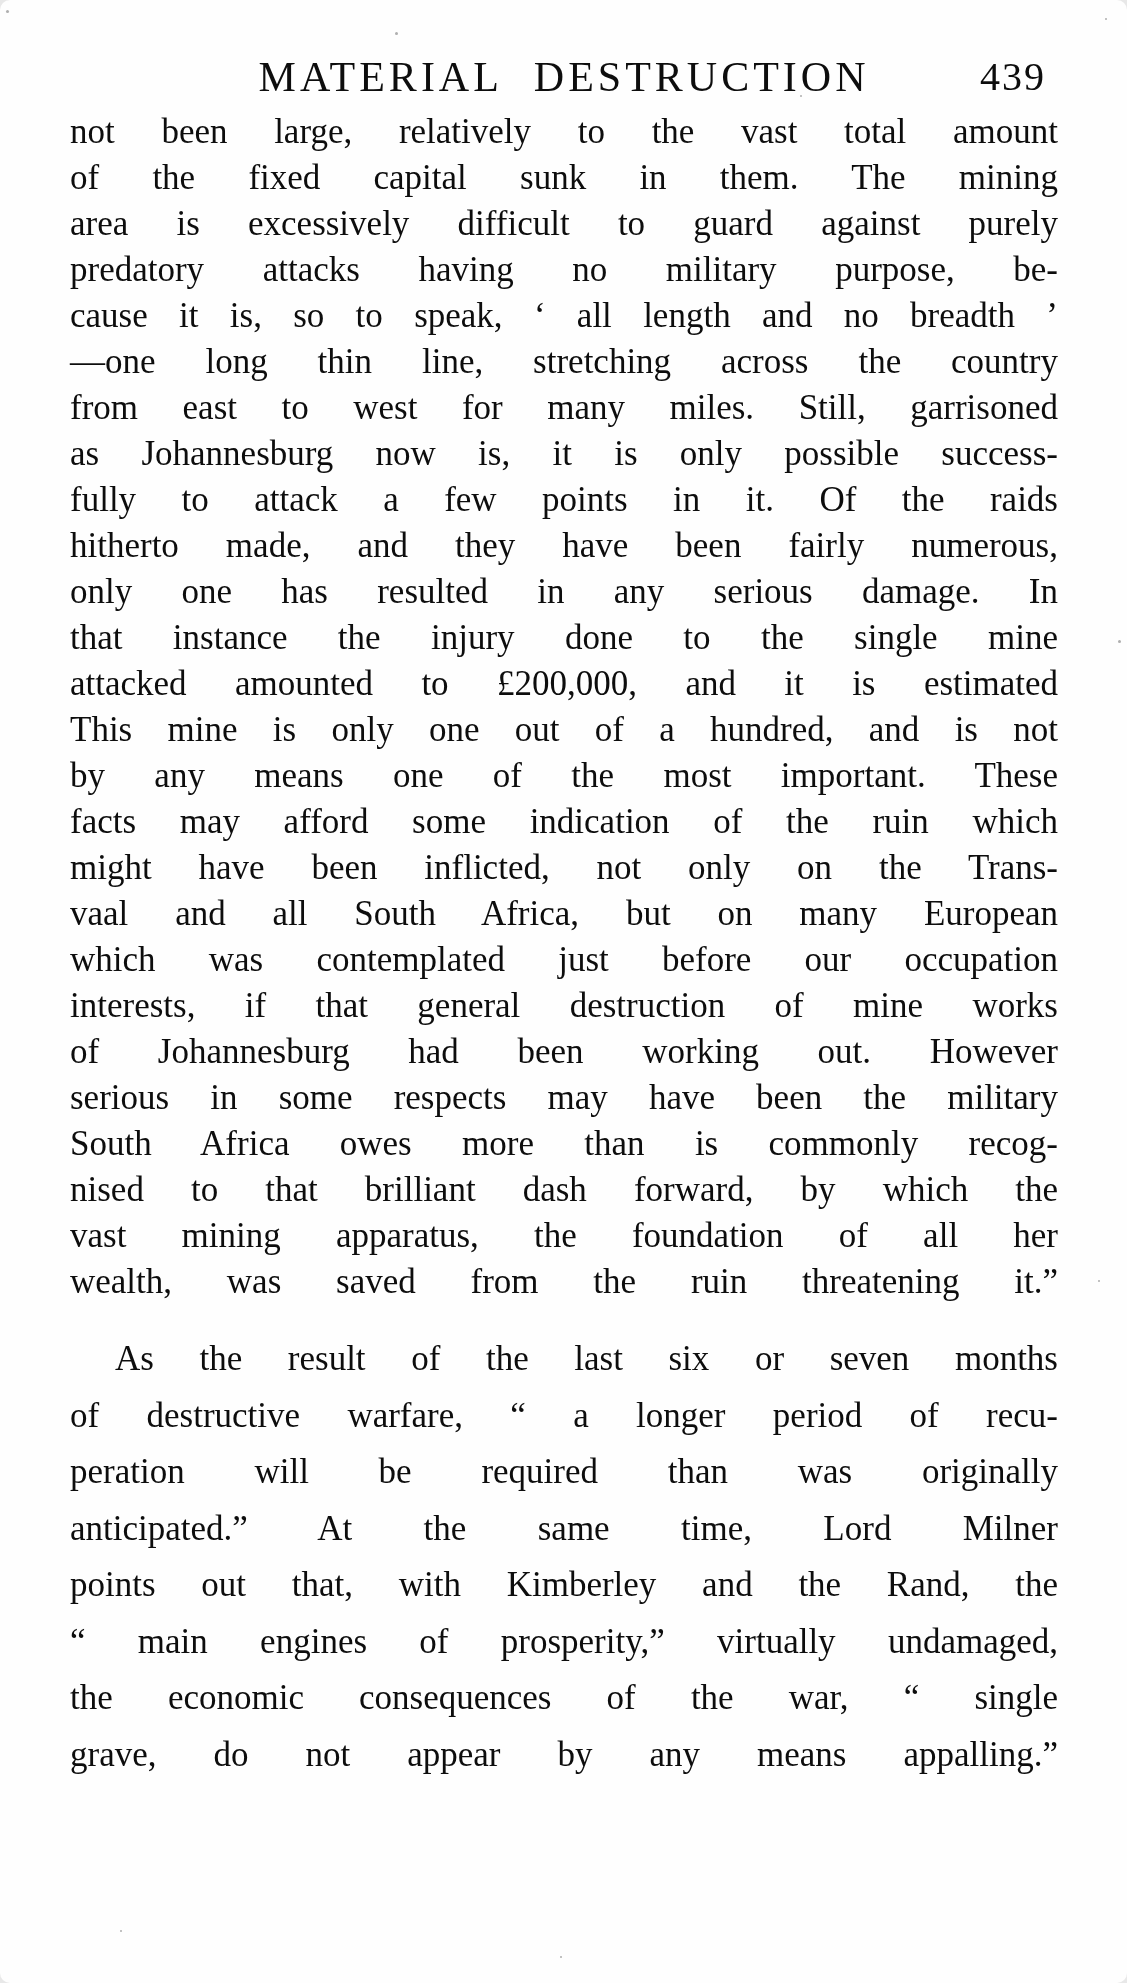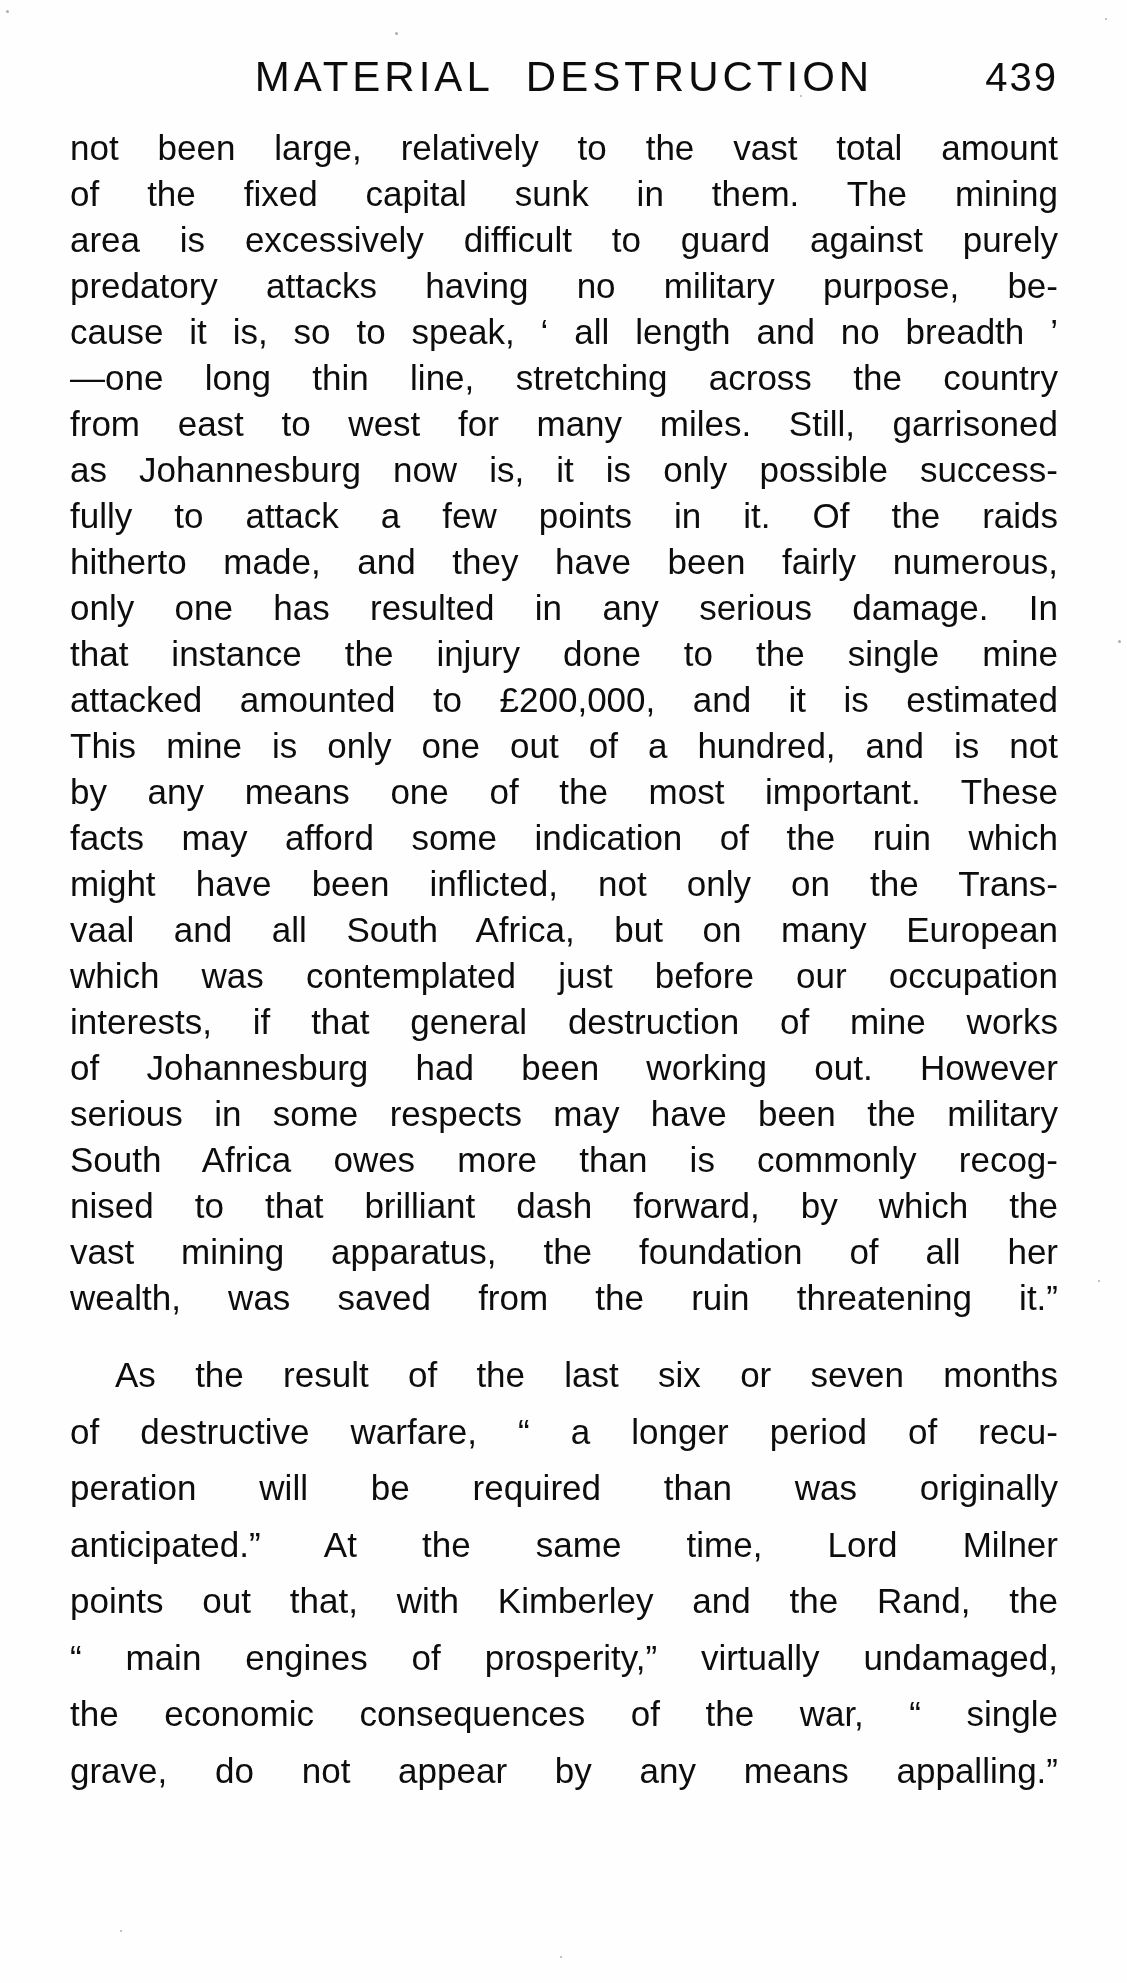--- a/index.html
+++ b/index.html
@@ -7,24 +7,25 @@
     padding: 0;
     background: #e8e8e8;
   }
   .page {
     position: relative;
     width: 1127px;
     height: 1983px;
     margin: 0 auto;
     background: #fefefe;
     color: #0d0d0d;
-    font-family: Liberation Sans, sans-serif;
+    font-family: Liberation Serif, serif;
     overflow: hidden;
     box-sizing: border-box;
     padding: 0 69px 0 70px;
+    border-radius: 10px;
   }
   
   .header {
     position: relative;
     margin-top: 50px;
     height: 54px;
   }
   .running-head {
     position: absolute;
     left: 50%;
@@ -32,39 +33,39 @@
     top: 0;
     font-size: 42px;
     line-height: 54px;
     letter-spacing: 4px;
     word-spacing: 18px;
     white-space: nowrap;
     font-weight: 400;
   }
   .page-number {
     position: absolute;
-    right: 0;
+    right: 12px;
     top: 0;
     font-size: 40px;
     line-height: 54px;
     letter-spacing: 2px;
   }
   
   .para {
     font-size: 35px;
     font-weight: 400;
   }
   .para .line {
     display: block;
     text-align: justify;
     text-align-last: justify;
     white-space: normal;
   }
   .para1 {
-    margin-top: 21px;
+    margin-top: 5px;
     line-height: 46px;
   }
   .para2 {
     margin-top: 26px;
     line-height: 56.5px;
   }
   .para .line.indent-first {
     text-indent: 45px;
   }
   

